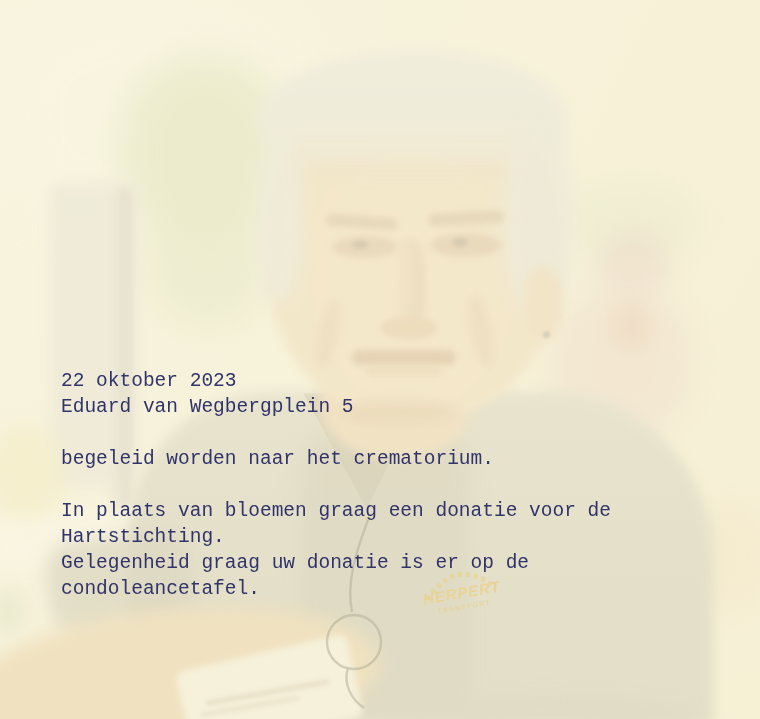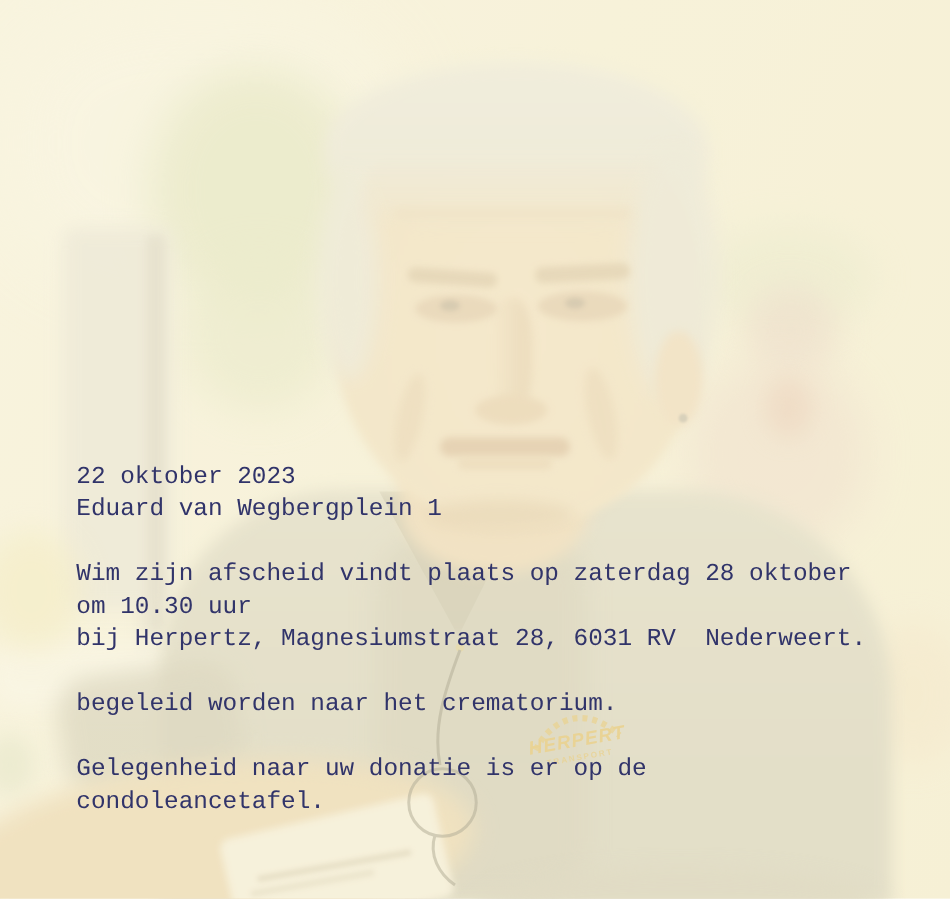--- a/index.html
+++ b/index.html
@@ -112,27 +112,24 @@
     <div class="b" style="left:205px;top:690px;width:125px;height:5px;background:#cfc4a6;border-radius:3px;filter:blur(2px);transform:rotate(-10deg);opacity:.6;z-index:12;"></div>
     <div class="b" style="left:200px;top:704px;width:100px;height:5px;background:#d5cbae;border-radius:3px;filter:blur(2px);transform:rotate(-10deg);opacity:.5;z-index:12;"></div>
     <div class="b" style="left:380px;top:695px;width:330px;height:60px;background:#d2cdb6;border-radius:50%;filter:blur(8px);opacity:.8;z-index:10;"></div>
 
     <div class="b" style="left:0;top:0;width:760px;height:719px;background:rgba(248,243,217,0.38);z-index:30;"></div>
   </div>
 
   <div class="textblock">
     <div class="para">
       <div class="line">22 oktober 2023</div>
-      <div class="line">Eduard van Wegbergplein 1</div>
-    </div>
-    <div class="para">
-      <div class="line">Wim zijn afscheid vindt plaats op zaterdag 28 oktober om 10.30 uur</div>
-      <div class="line">bij Herpertz, Magnesiumstraat 28, 6031 RV  Nederweert.</div>
+      <div class="line">Eduard van Wegbergplein 5</div>
     </div>
     <div class="para">
       <div class="line">begeleid worden naar het crematorium.</div>
     </div>
     <div class="para">
-      <div class="line">Gelegenheid naar uw donatie is er op de condoleancetafel.</div>
+      <div class="line">In plaats van bloemen graag een donatie voor de Hartstichting.</div>
+      <div class="line">Gelegenheid graag uw donatie is er op de condoleancetafel.</div>
     </div>
   </div>
 
 </div>
 
 </body></html>

